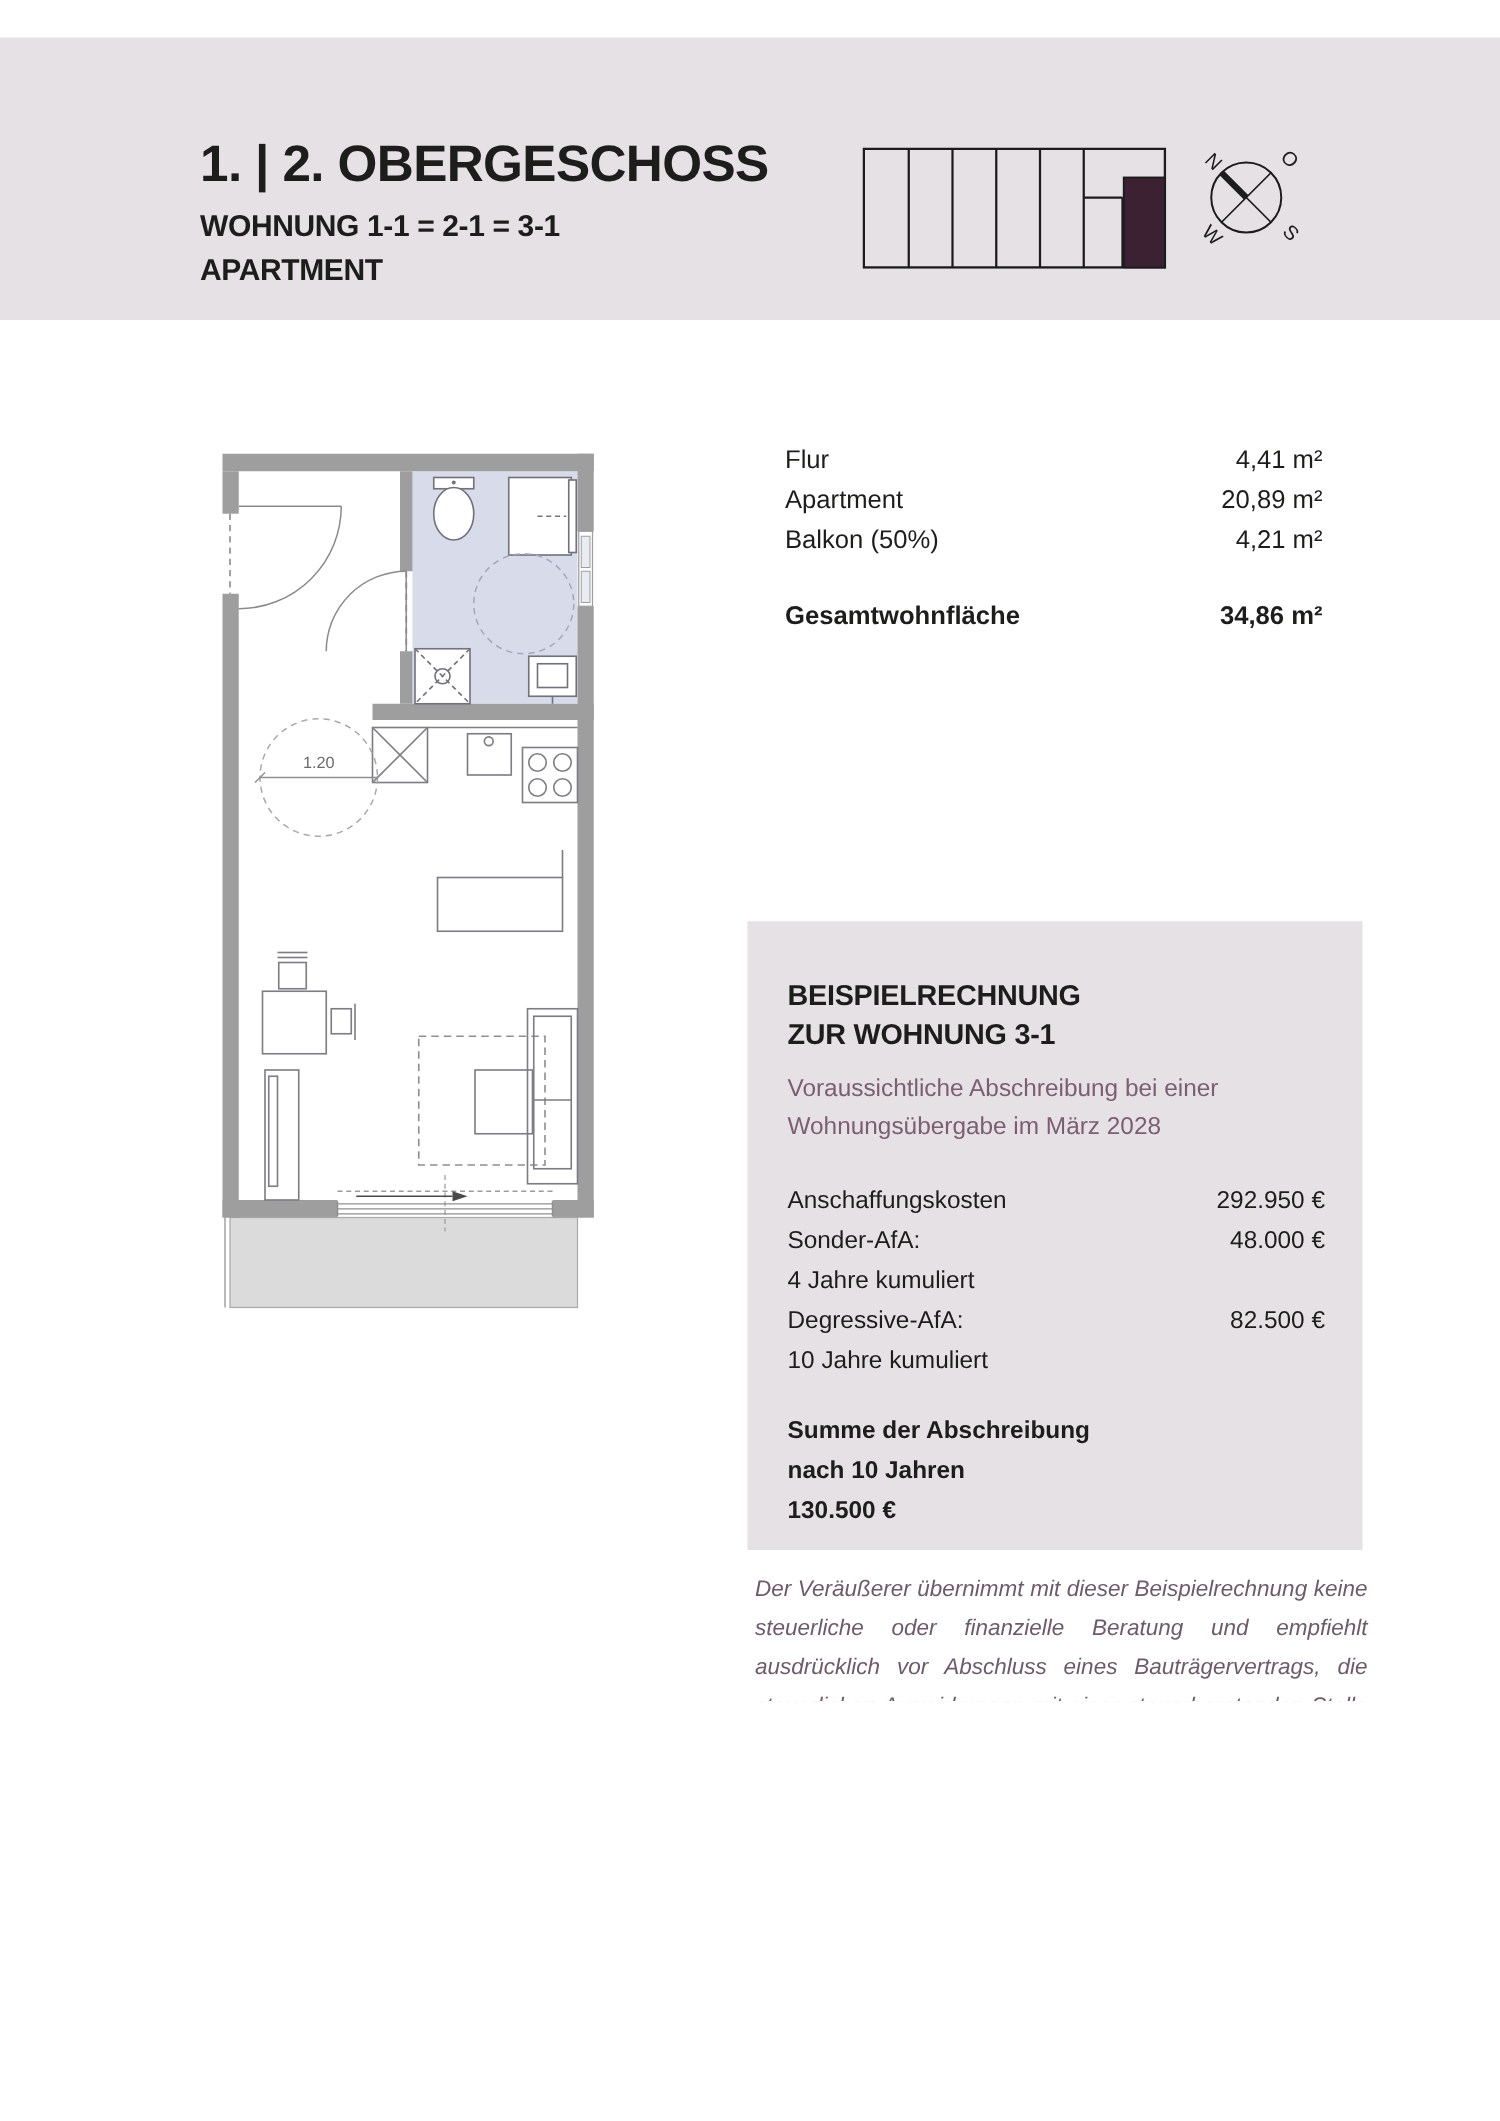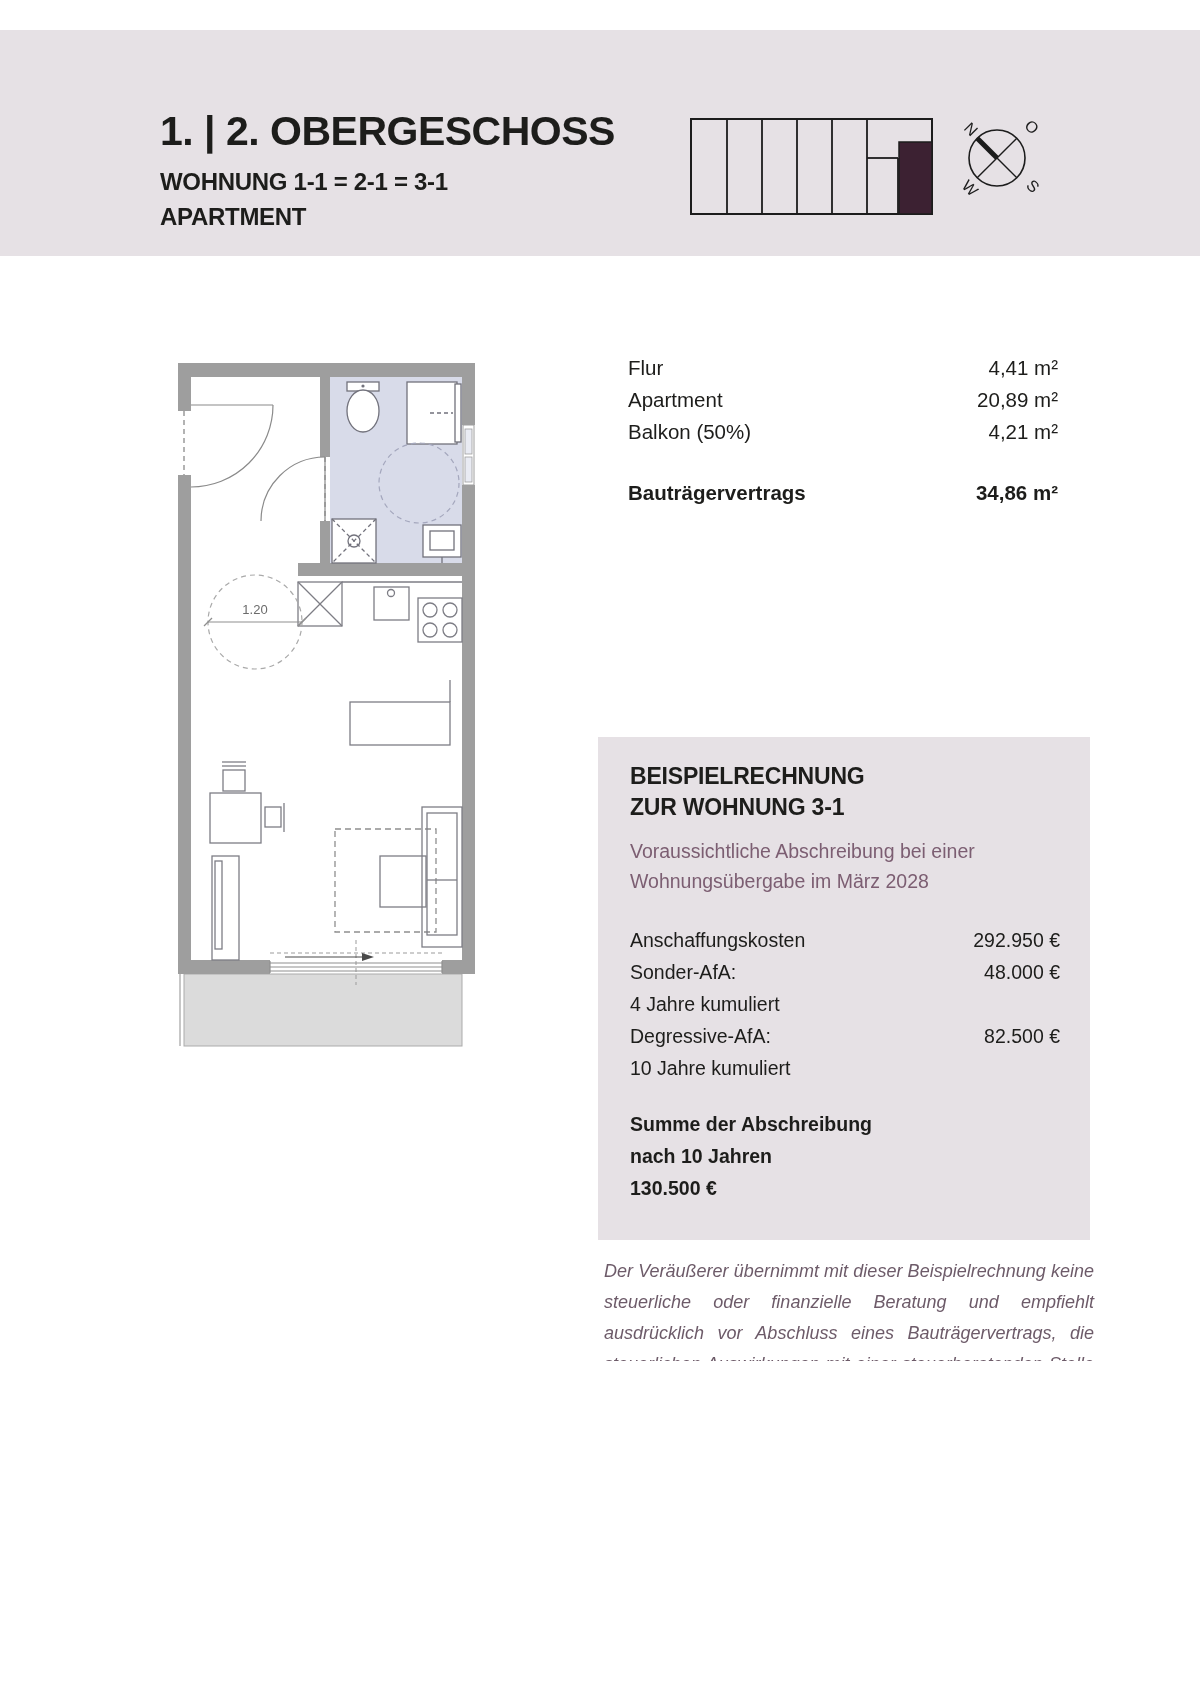--- a/index.html
+++ b/index.html
@@ -17,21 +17,21 @@
   .compass-svg { position:absolute; left:940px; top:100px; }
   
   .areas { position:absolute; left:628px; top:352px; width:430px; }
   .a-row { display:flex; justify-content:space-between; height:32px; font-size:20.5px; line-height:32px; }
   .a-total { display:flex; justify-content:space-between; margin-top:28px; font-size:20.5px; line-height:34px; font-weight:700; }
   
   .plan-svg { position:absolute; left:170px; top:335px; }
   
   .calcbox {
     position:absolute; left:598px; top:737px; width:492px; height:503px;
-    background:#e6e1e5; padding:24px 30px 0 32px;
+    background:#e6e1e5; padding:44px 30px 0 32px;
   }
   .c-title { font-size:23px; font-weight:700; line-height:31px; letter-spacing:-0.2px; }
   .c-sub { margin-top:13px; font-size:19.5px; line-height:30px; color:#7c5e72; }
   .c-rows { margin-top:28px; }
   .c-row { display:flex; justify-content:space-between; height:32px; font-size:19.5px; line-height:32px; }
   .c-total { display:flex; justify-content:space-between; margin-top:24px; font-size:19.5px; line-height:32px; font-weight:700;flex-direction:column; }
   .c-total .lbl { max-width:300px; }
   
   .disclaimer {
     position:absolute; left:604px; top:1256px; width:490px;
@@ -87,21 +87,21 @@
     </div>
     <div class="a-row">
       <span>Apartment</span>
       <span>20,89 m²</span>
     </div>
     <div class="a-row">
       <span>Balkon (50%)</span>
       <span>4,21 m²</span>
     </div>
     <div class="a-total">
-      <span>Bauträgervertrags</span>
+      <span>Gesamtwohnfläche</span>
       <span>34,86 m²</span>
     </div>
   </div>
 
   <svg class="plan-svg" width="312" height="715" viewBox="0 0 312 715">
 
     <rect x="14" y="639" width="278" height="72" fill="#dbdbdb" stroke="#ababab" stroke-width="1"></rect>
     <line x1="10" y1="614" x2="10" y2="711" stroke="#8f8f8f" stroke-width="1"></line>
 
     <rect x="160" y="42" width="132" height="186" fill="#d8dbe9"></rect>

